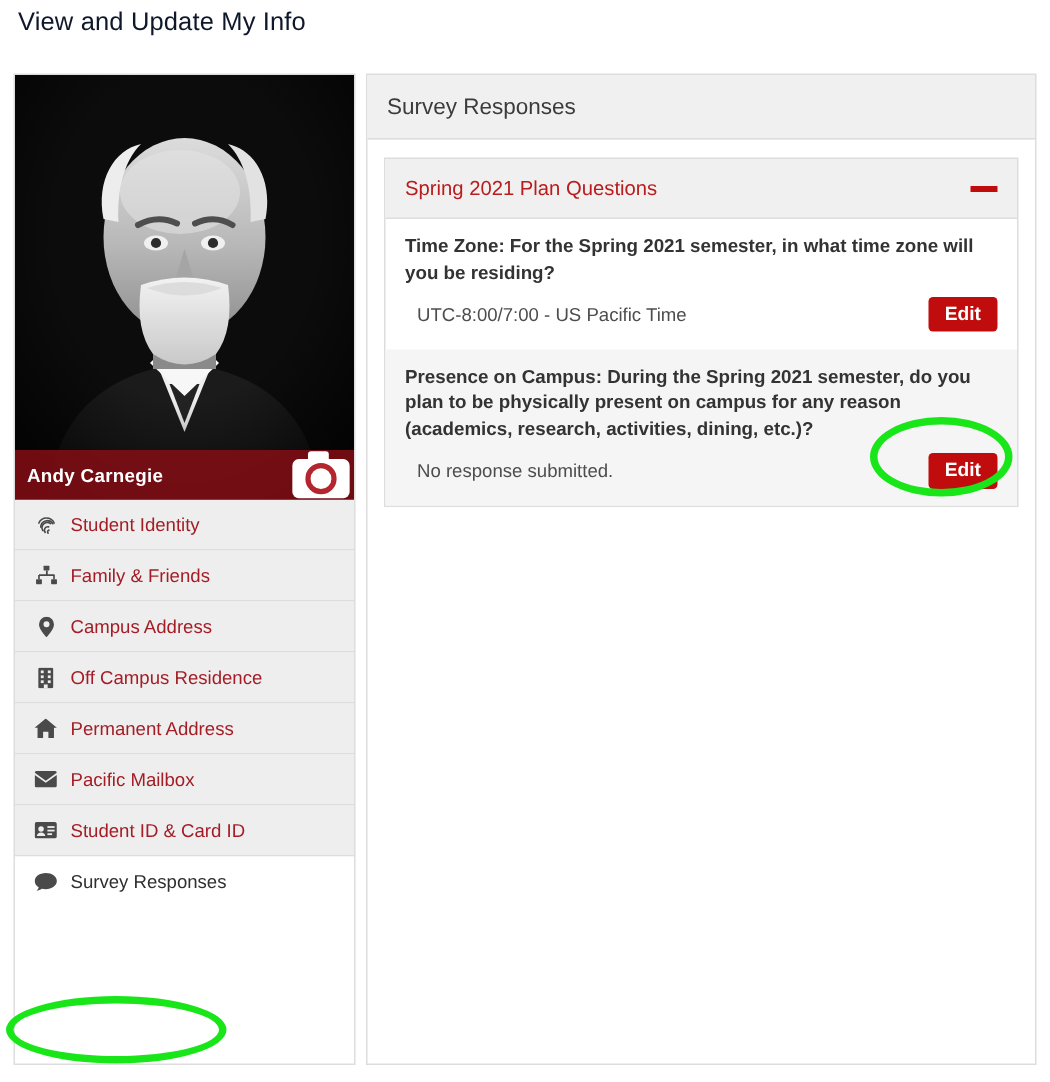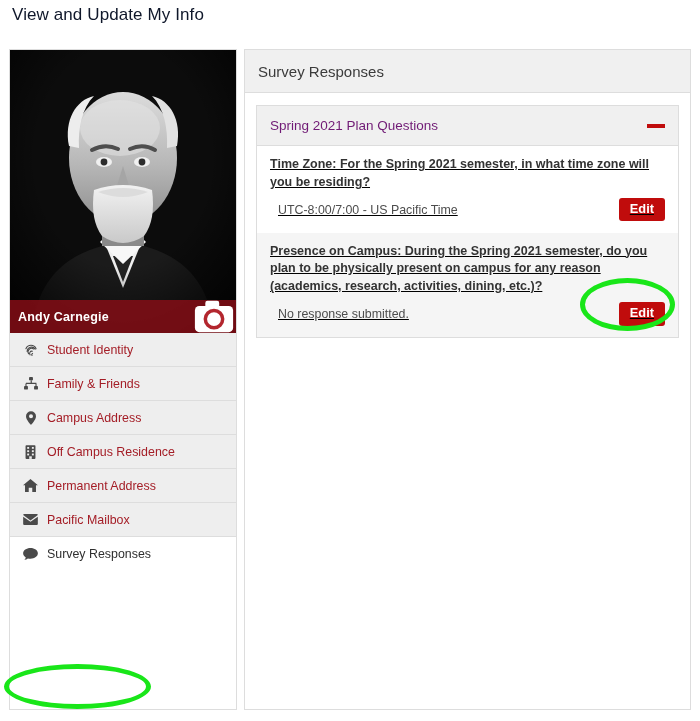--- a/index.html
+++ b/index.html
@@ -127,30 +127,30 @@
     background: #f0f0f0;
     border-bottom: 1px solid #dddddd;
     display: flex;
     align-items: center;
     padding: 0 13px;
     cursor: pointer;
   }
   .card-head .ctitle {
     flex: 1 1 auto;
     font-size: 13.5px;
-    color: #701a75;
+    color: #b91c1c;
   }
   .collapse-toggle {
     width: 18px; height: 4px;
     background: #c00c0c;
     flex: 0 0 auto;
     cursor: pointer;
   }
 
-  .card-body { padding: 0; text-decoration: underline; }
+  .card-body { padding: 0; }
   .q-block { padding: 10px 13px 9px 13px; }
   .q-block.striped { background: #f5f5f5; }
   .q-text {
     font-size: 12.5px;
     color: #333333;
     font-weight: bold;
     line-height: 1.42;
     margin: 0 0 4px 0;
     max-width: 390px;
   }
@@ -313,20 +313,35 @@
         <span class="nav-label">Permanent Address</span>
       </li>
       <li>
         <span class="nav-ico">
           <svg width="15" height="11" viewBox="0 0 16 12" fill="currentColor">
             <path d="M0 1.2A1.2 1.2 0 011.2 0h13.6A1.2 1.2 0 0116 1.2L8 7z"></path>
             <path d="M0 2.9l8 5.6 8-5.6v7.9A1.2 1.2 0 0114.8 12H1.2A1.2 1.2 0 010 10.8z"></path>
           </svg>
         </span>
         <span class="nav-label">Pacific Mailbox</span>
+      </li>
+      <li>
+        <span class="nav-ico">
+          <svg width="15" height="11" viewBox="0 0 16 12" fill="currentColor">
+            <rect x="0" y="0" width="16" height="12" rx="1.4"></rect>
+            <circle cx="4.6" cy="5" r="2" fill="#eeeeee"></circle>
+            <path d="M1.6 10.2c0-1.7 1.3-2.6 3-2.6s3 .9 3 2.6z" fill="#eeeeee"></path>
+            <g fill="#eeeeee">
+              <rect x="9.2" y="3" width="5.2" height="1.3"></rect>
+              <rect x="9.2" y="5.6" width="5.2" height="1.3"></rect>
+              <rect x="9.2" y="8.2" width="3.4" height="1.3"></rect>
+            </g>
+          </svg>
+        </span>
+        <span class="nav-label">Student ID &amp; Card ID</span>
       </li>
       <li class="active">
         <span class="nav-ico">
           <svg width="15" height="12" viewBox="0 0 16 13" fill="currentColor">
             <path d="M8 0C3.6 0 0 2.6 0 5.8c0 1.8 1.1 3.4 2.9 4.5-.2 1-.8 1.9-1.6 2.5 1.4-.1 2.8-.6 3.9-1.4.9.2 1.8.3 2.8.3 4.4 0 8-2.6 8-5.9S12.4 0 8 0z"></path>
           </svg>
         </span>
         <span class="nav-label">Survey Responses</span>
       </li>
     </ul>

